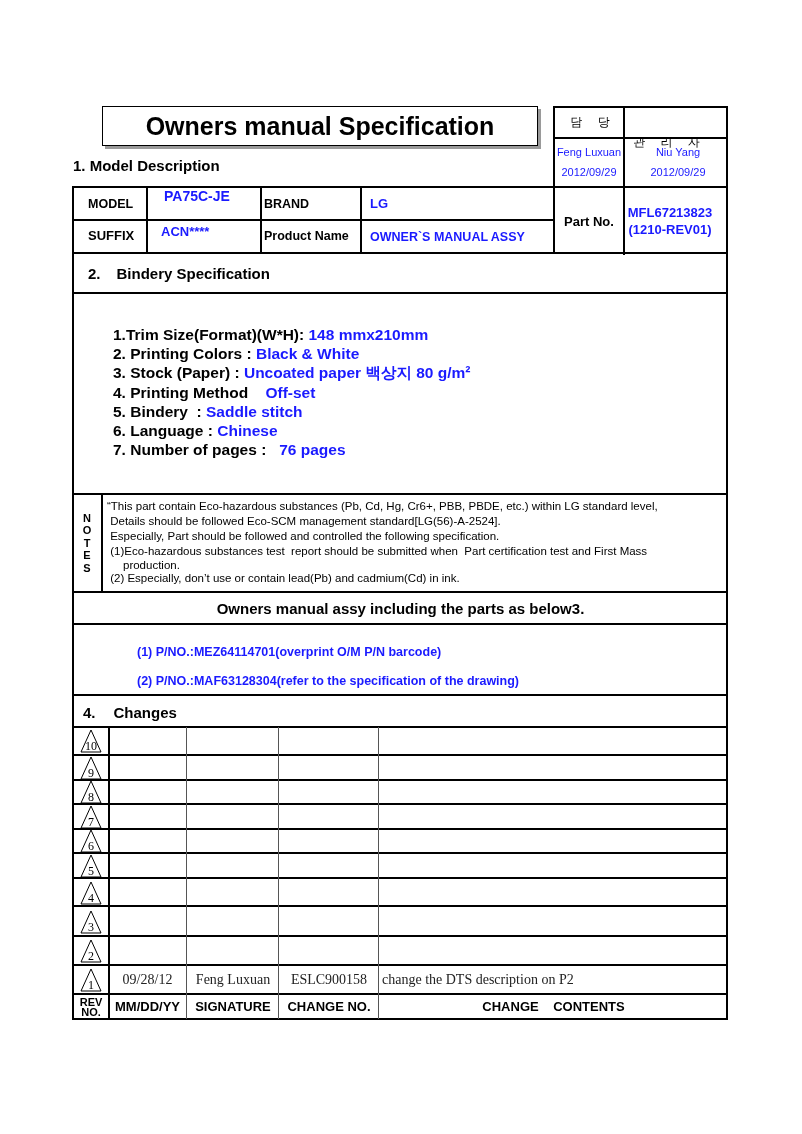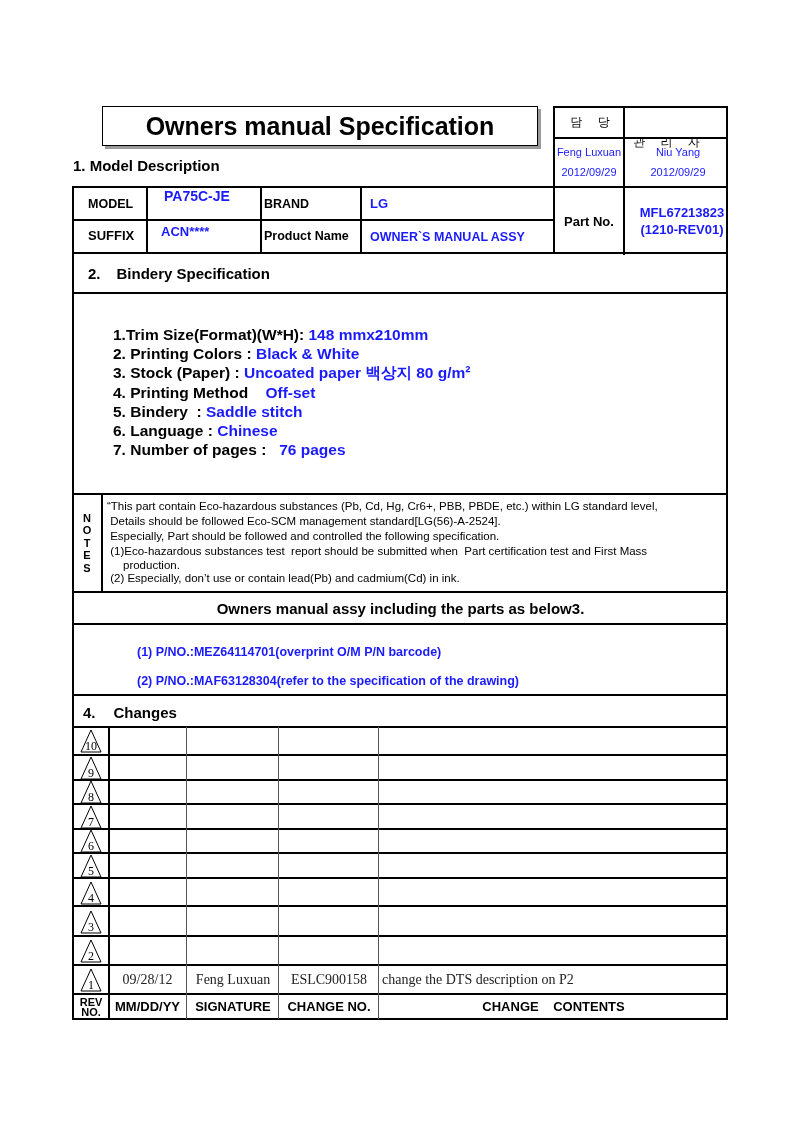--- a/index.html
+++ b/index.html
@@ -68,21 +68,21 @@
   <div class="cell" style="left:0; top:30px; width:68px; height:48px;">
     <div class="small-blue">Feng Luxuan</div>
     <div class="small-blue">2012/09/29</div>
   </div>
   <div class="cell" style="left:70px; top:30px; width:106px; height:48px;">
     <div class="small-blue">Niu Yang</div>
     <div class="small-blue">2012/09/29</div>
   </div>
 
   <div class="cell bold" style="left:0; top:80px; width:68px; height:66px; font-size:13px;">Part No.</div>
-  <div class="cell bold blue" style="left:82px; top:80px; width:90px; height:66px; font-size:13px; line-height:17px;">
+  <div class="cell bold blue" style="left:70px; top:80px; width:90px; height:66px; font-size:13px; line-height:17px;">
     <div>MFL67213823</div>
     <div>(1210-REV01)</div>
   </div>
 </div>
 
 <div class="vline" style="left:72px; top:186px; width:2px; height:834px;"></div>
 <div class="vline" style="left:726px; top:252px; width:2px; height:768px;"></div>
 <div class="hline" style="left:72px; top:186px; width:482px; height:2px;"></div>
 
 <div class="hline" style="left:72px; top:219px; width:482px; height:1.5px;"></div>

